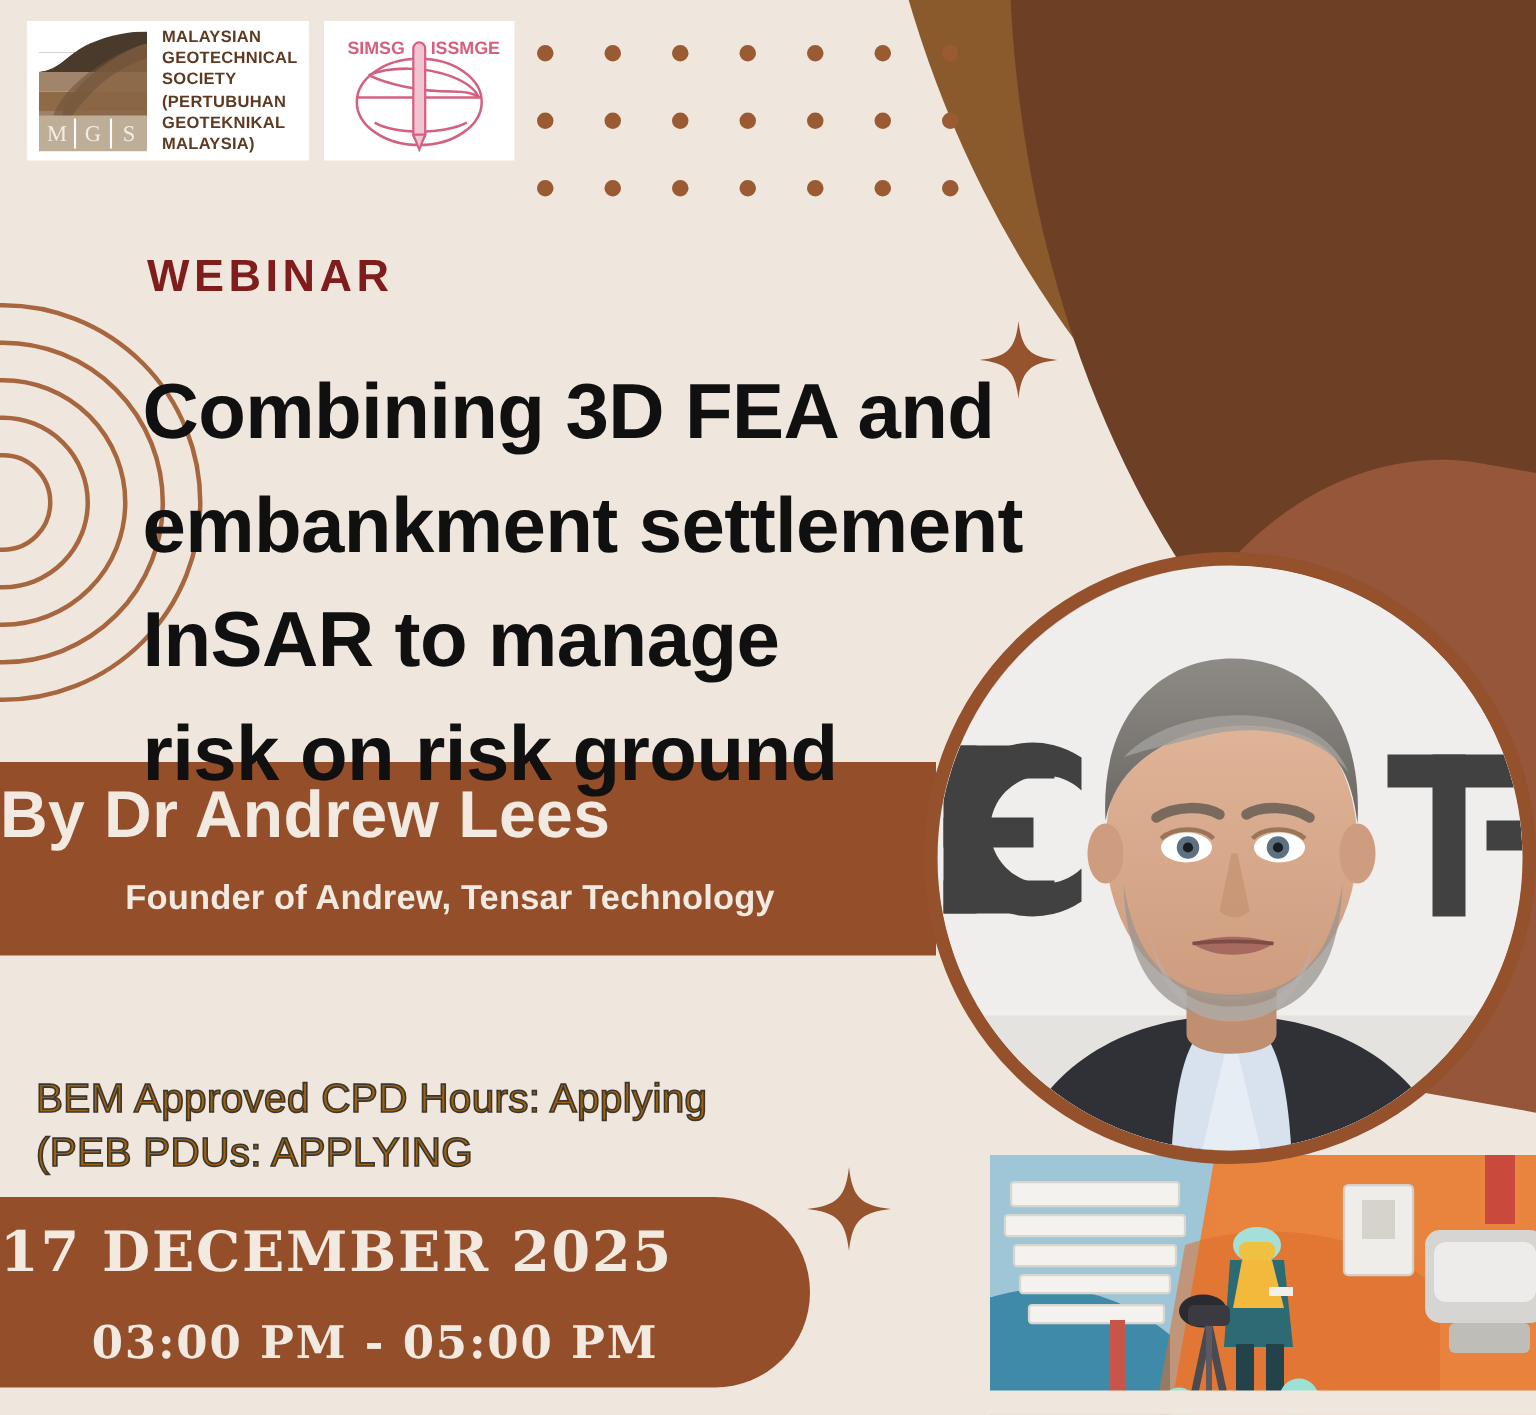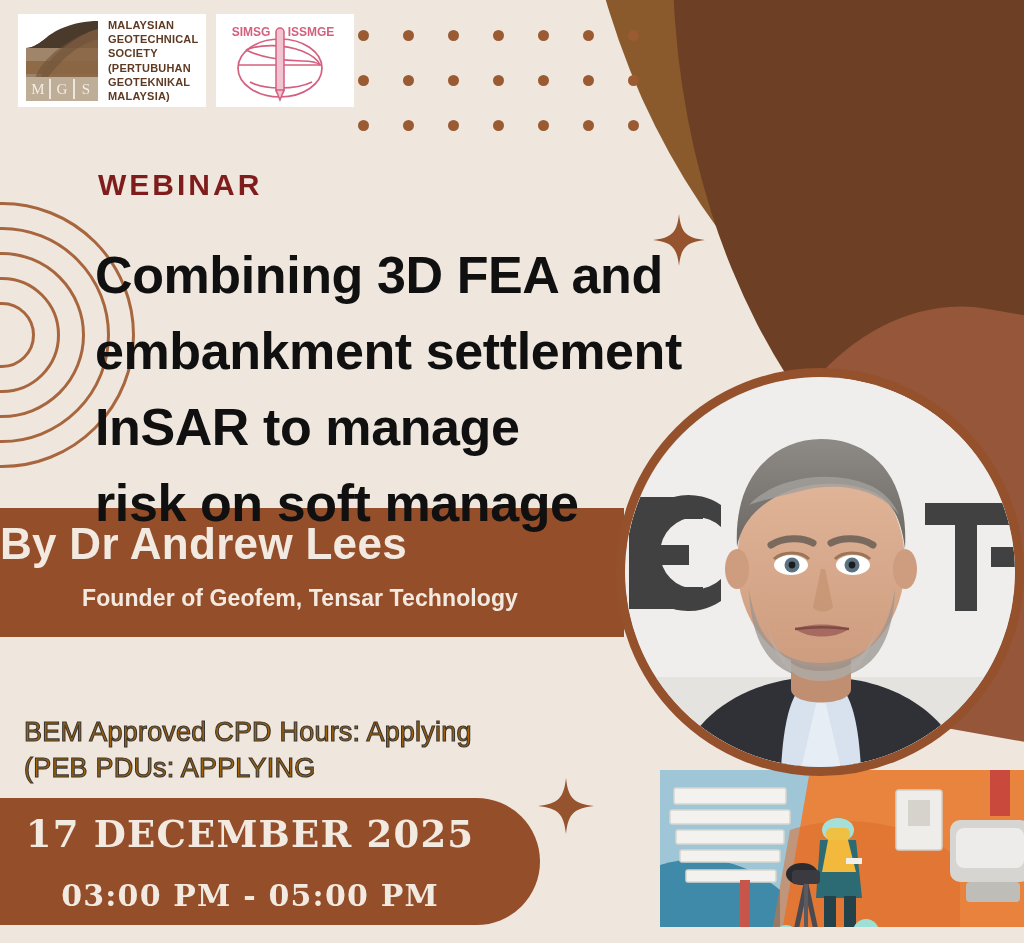--- a/index.html
+++ b/index.html
@@ -45,21 +45,21 @@
 
   .sparkle{position:absolute;pointer-events:none;}
   .sparkle svg{display:block;}
 
   
   .logo-row{position:absolute;left:18px;top:14px;display:flex;align-items:flex-start;gap:10px;z-index:6;}
   .logo-card{background:#FFFFFF;padding:6px 8px;display:flex;align-items:center;}
   .mgs{gap:10px;height:93px;box-sizing:border-box;}
   .mgs-mark{width:72px;height:80px;flex:0 0 72px;}
   .mgs-text{font-size:11px;line-height:1.28;color:#5E3A22;font-weight:700;letter-spacing:.2px;text-transform:uppercase;}
-  .issmge{height:93px;width:138px;box-sizing:border-box;justify-content:flex-start;}
+  .issmge{height:93px;width:127px;box-sizing:border-box;justify-content:flex-end;}
   .issmge svg{display:block;}
 
   
   .kicker{
     position:absolute;left:98px;top:168px;z-index:6;
     font-family:Liberation Sans, sans-serif;
     font-weight:700;font-size:30px;letter-spacing:3px;
     color:#7f1d1d;
   }
   .title{
@@ -92,21 +92,21 @@
     letter-spacing:.2px;
   }
   .cpd .ln{display:block;white-space:nowrap;}
 
   
   .date-pill{
     position:absolute;left:-40px;top:798px;width:580px;height:127px;
     background:#954E2A;border-radius:0 90px 90px 0;z-index:5;
   }
   .date-main{
-    position:absolute;left:0;top:812px;width:500px;text-align:center;z-index:7;
+    position:absolute;left:0;top:812px;width:500px;text-align:left;z-index:7;
     font-family:"DejaVu Serif", serif;
     font-weight:700;font-size:37px;letter-spacing:1.2px;color:#F2EAE1;
   }
   .date-time{
     position:absolute;left:0;top:866px;width:500px;text-align:center;z-index:7;
     font-family:"DejaVu Serif", serif;
     font-weight:700;font-size:30px;letter-spacing:1.2px;color:#F2EAE1;margin-top:12px;
   }
 
   
@@ -239,26 +239,26 @@
       </svg>
     </div>
   </div>
 
   <div class="kicker">WEBINAR</div>
 
   <div class="title">
     <span class="ln">Combining 3D FEA and</span>
     <span class="ln">embankment settlement</span>
     <span class="ln">InSAR to manage</span>
-    <span class="ln">risk on soft manage</span>
+    <span class="ln">risk on risk ground</span>
   </div>
 
   <div class="speaker-band"></div>
   <div class="speaker-name">By Dr Andrew Lees</div>
-  <div class="speaker-role">Founder of Geofem, Tensar Technology</div>
+  <div class="speaker-role">Founder of Andrew, Tensar Technology</div>
 
   <div class="cpd">
     <span class="ln">BEM Approved CPD Hours: Applying</span>
     <span class="ln">(PEB PDUs: APPLYING</span>
   </div>
 
   <div class="date-pill"></div>
   <div class="date-main">17 DECEMBER 2025</div>
   <div class="date-time">03:00 PM - 05:00 PM</div>
 

